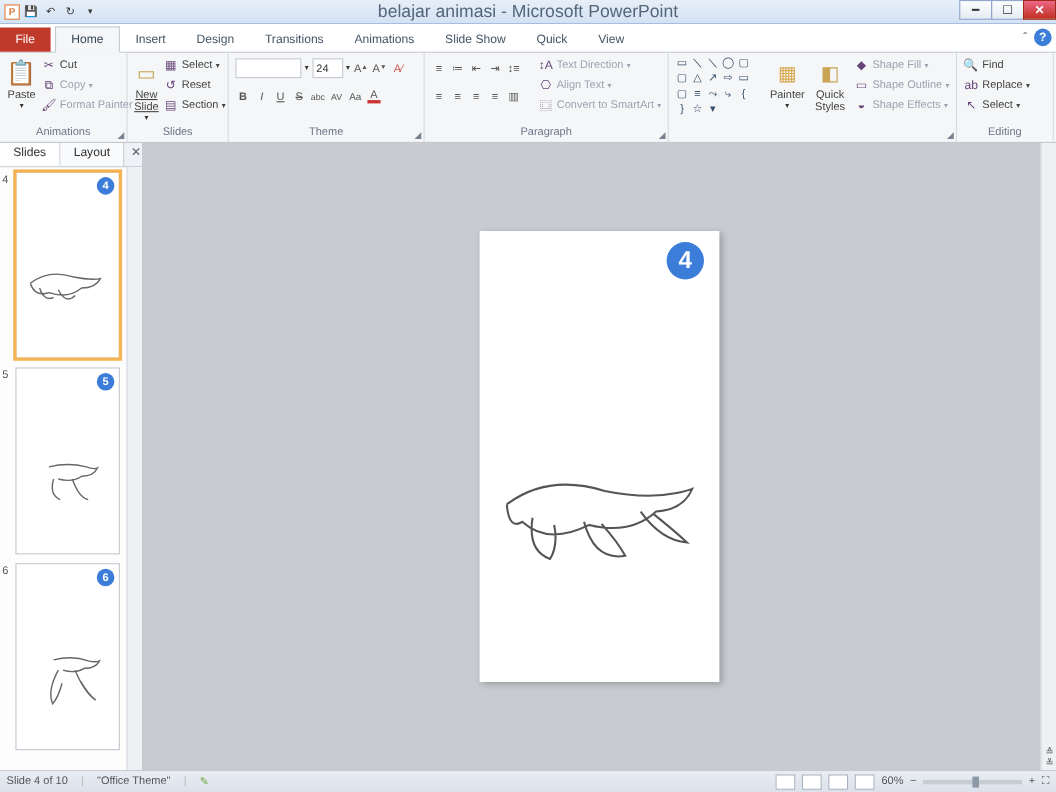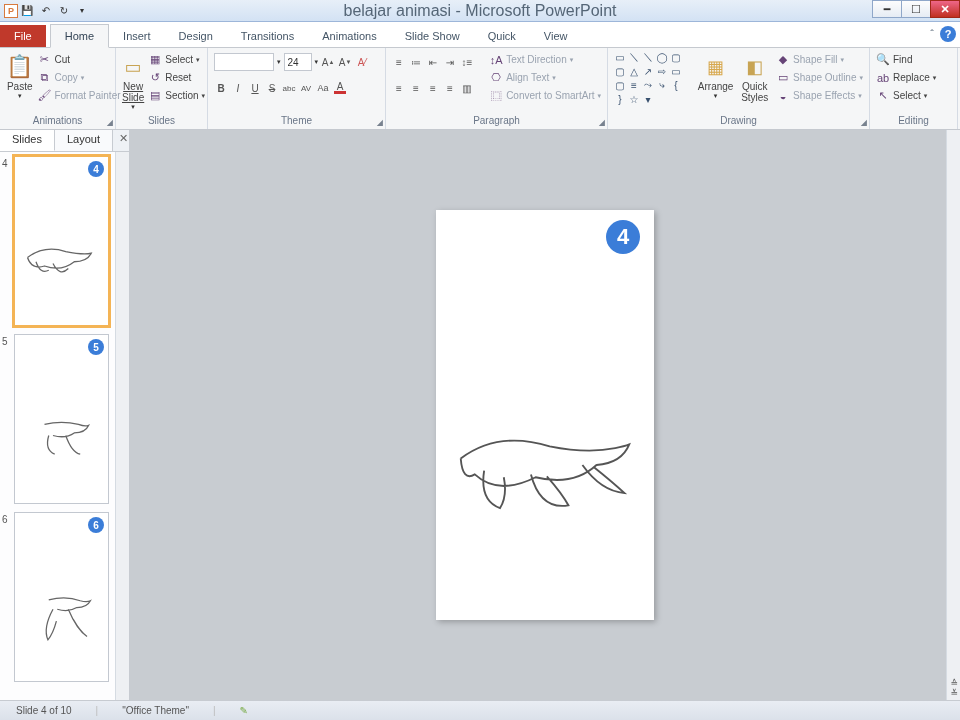--- a/index.html
+++ b/index.html
@@ -63,21 +63,21 @@
   .vscroll { width: 14px; background: #eef0f3; border-left: 1px solid #d5dbe2; }
 
   .canvas-area { flex: 1; background: #c8ccd1; position: relative; display: flex; align-items: center; justify-content: center; }
   .canvas-scroll-v { position: absolute; right: 0; top: 0; bottom: 0; width: 14px; background: #eef0f3; border-left: 1px solid #d5dbe2; }
   .slide { width: 218px; height: 410px; background: #fff; box-shadow: 2px 2px 6px rgba(0,0,0,.25); position: relative; }
   .slide .badge-lg { position: absolute; top: 10px; right: 14px; width: 34px; height: 34px; border-radius: 17px; background: #3b7dd8; color: #fff; font-size: 22px; display: flex; align-items: center; justify-content: center; font-weight: 600; }
   .slide-sketch { position: absolute; left: 6px; right: 6px; top: 48%; }
   .nav-arrows { position: absolute; right: 2px; bottom: 2px; display: flex; flex-direction: column; font-size: 9px; color: #555; }
 
   
-  .statusbar { height: 20px; background: linear-gradient(#e9edf3,#dbe1ea); border-top: 1px solid #c7cbd1; display: flex; align-items: center; font-size: 10px; color: #555; padding: 0 16px; gap: 24px; }
+  .statusbar { height: 20px; background: linear-gradient(#e9edf3,#dbe1ea); border-top: 1px solid #c7cbd1; display: flex; align-items: center; font-size: 10px; color: #555; padding: 0 6px; gap: 12px; }
   .status-right { margin-left: auto; display: flex; align-items: center; gap: 6px; }
   .viewbtn { width: 18px; height: 14px; border: 1px solid #a9b2c0; background: #fff; }
   .zoom-track { width: 90px; height: 4px; background: #c8ccd3; position: relative; }
   .zoom-thumb { position: absolute; left: 50%; top: -3px; width: 6px; height: 10px; background: #8d98a8; }
 
   svg { display: block; }
 </style>
 </head>
 <body>
 
@@ -258,21 +258,21 @@
         <div class="shape-cell">≡</div>
         <div class="shape-cell">⤳</div>
         <div class="shape-cell">⤷</div>
         <div class="shape-cell">{</div>
         <div class="shape-cell">}</div>
         <div class="shape-cell">☆</div>
         <div class="shape-cell">▾</div>
       </div>
       <div class="bigbtn">
         <div class="ico" style="font-size:18px;color:#d7a84e;">▦</div>
-        <div class="lbl">Arrange</div>
+        <div class="lbl">Painter</div>
         <div style="font-size:7px;">▾</div>
       </div>
       <div class="bigbtn dim">
         <div class="ico" style="font-size:18px;">◧</div>
         <div class="lbl" style="white-space:pre;">Quick
 Styles</div>
       </div>
       <div class="stack">
         <div class="smallrow dim">
             <span class="ico-s">◆</span>
@@ -284,21 +284,20 @@
             <span>Shape Outline</span>
             <span style="font-size:7px;">▾</span>
           </div>
         <div class="smallrow dim">
             <span class="ico-s">◒</span>
             <span>Shape Effects</span>
             <span style="font-size:7px;">▾</span>
           </div>
       </div>
     </div>
-    <div class="group-label">Drawing</div>
     <div class="group-launcher">◢</div>
   </div>
 
   <div class="group" style="width:88px;">
     <div class="grp-body">
       <div class="stack">
         <div class="smallrow">
             <span class="ico-s">🔍</span>
             <span>Find</span>
           </div>
@@ -380,13 +379,26 @@
     </div>
   </div>
 </div>
 
 <div class="statusbar">
   <span>Slide 4 of 10</span>
   <span style="color:#bbb;">|</span>
   <span>"Office Theme"</span>
   <span style="color:#bbb;">|</span>
   <span style="color:#7a4;">✎</span>
+  <div class="status-right">
+    <div class="viewbtn"></div>
+    <div class="viewbtn"></div>
+    <div class="viewbtn"></div>
+    <div class="viewbtn"></div>
+    <span>60%</span>
+    <span>−</span>
+    <div class="zoom-track">
+        <div class="zoom-thumb"></div>
+      </div>
+    <span>+</span>
+    <span>⛶</span>
+  </div>
 </div>
 
 </body></html>

